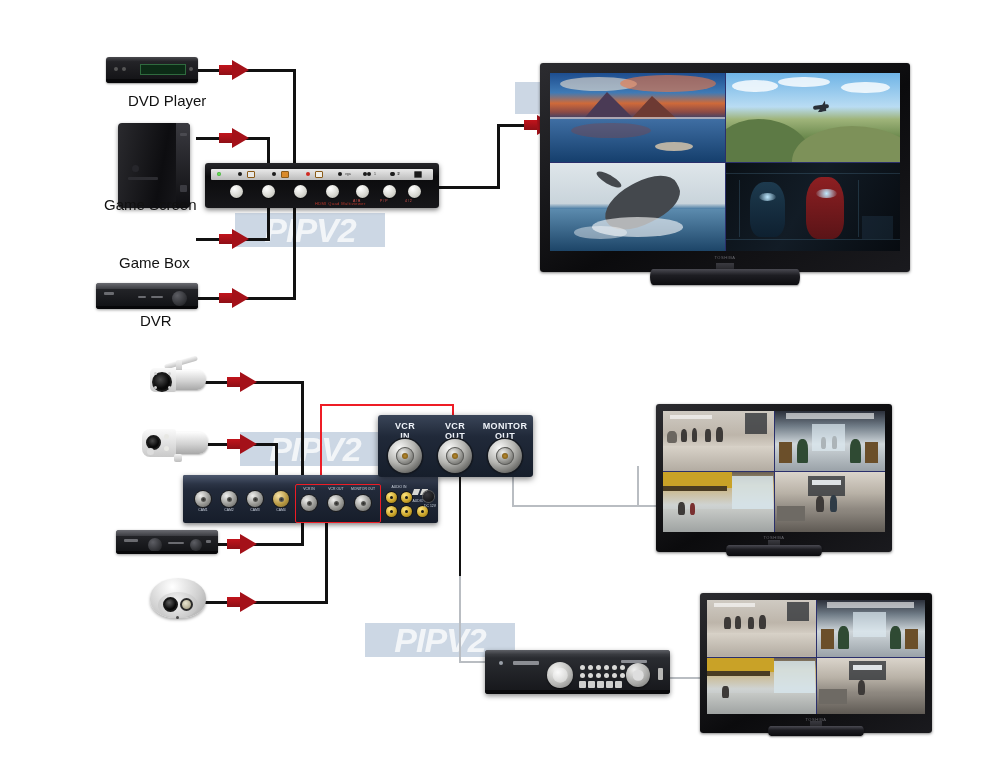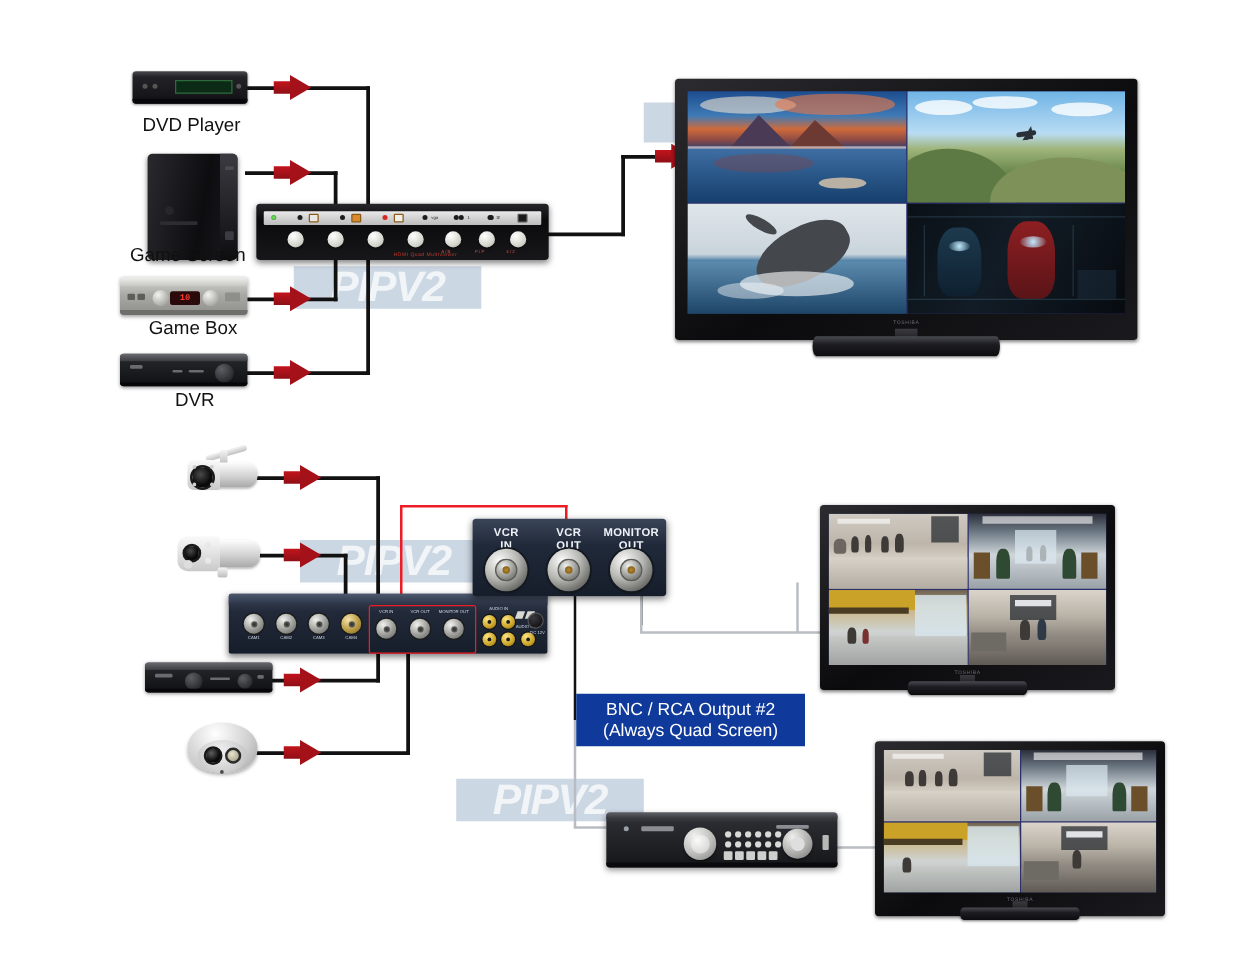--- a/index.html
+++ b/index.html
@@ -296,43 +296,31 @@
       <div class="head"></div>
     </div>
 
   <div class="dvdp" style="left:106px;top:57px;width:92px;height:26px;">
     <div class="tray" style="left:34px;top:7px;width:44px;height:9px;"></div>
     <div class="dot" style="left:8px;top:10px;width:4px;height:4px;"></div>
     <div class="dot" style="left:16px;top:10px;width:4px;height:4px;"></div>
     <div class="dot" style="left:83px;top:10px;width:4px;height:4px;"></div>
     <div style="position:absolute;left:0;bottom:0;width:100%;height:4px;background:#08080a;border-radius:0 0 3px 3px;"></div>
   </div>
-  <div class="dev-label" style="left:114px;top:92px;">DVD Player</div>
+  <div class="dev-label" style="left:128px;top:92px;">DVD Player</div>
 
   <div class="console" style="left:118px;top:123px;width:72px;height:85px;">
     <div class="side"></div>
     <div class="slot" style="left:10px;top:54px;width:30px;height:3px;"></div>
     <div style="position:absolute;right:3px;top:10px;width:7px;height:3px;background:#4a4a50;border-radius:1px;"></div>
     <div style="position:absolute;right:3px;top:62px;width:7px;height:7px;background:#3a3a40;border-radius:1px;"></div>
     <div style="position:absolute;left:14px;top:42px;width:7px;height:7px;border-radius:50%;background:#26262b;"></div>
   </div>
   <div class="dev-label" style="left:104px;top:196px;">Game Screen</div>
 
-  <div class="cbox" style="left:96px;top:222px;width:102px;height:30px;">
-    <div style="position:absolute;left:0;top:0;width:100%;height:7px;background:linear-gradient(#efefec,#c6c6c2);border-radius:3px 3px 0 0;"></div>
-    <div class="vfd" style="left:40px;top:11px;width:24px;height:11px;">
-        <b>10</b>
-      </div>
-    <div class="knob" style="left:26px;top:10px;width:13px;height:13px;"></div>
-    <div class="knob" style="left:66px;top:10px;width:13px;height:13px;"></div>
-    <div style="position:absolute;left:6px;top:13px;width:6px;height:5px;background:#5d5d5a;border-radius:1px;"></div>
-    <div style="position:absolute;left:14px;top:13px;width:6px;height:5px;background:#5d5d5a;border-radius:1px;"></div>
-    <div style="position:absolute;left:84px;top:12px;width:12px;height:7px;background:#8e8e8a;border-radius:1px;"></div>
-    <div style="position:absolute;left:0;bottom:0;width:100%;height:4px;background:#6e6e6a;border-radius:0 0 3px 3px;"></div>
-  </div>
   <div class="dev-label" style="left:119px;top:254px;">Game Box</div>
 
   <div class="dvrbox" style="left:96px;top:283px;width:102px;height:26px;">
     <div style="position:absolute;left:0;top:0;width:100%;height:6px;background:linear-gradient(#6a6b71,#3b3c41);border-radius:3px 3px 0 0;"></div>
     <div class="dial" style="left:76px;top:8px;width:15px;height:15px;"></div>
     <div class="led" style="left:8px;top:9px;width:10px;height:3px;"></div>
     <div class="led" style="left:55px;top:13px;width:12px;height:2px;"></div>
     <div class="led" style="left:42px;top:13px;width:8px;height:2px;"></div>
     <div style="position:absolute;left:0;bottom:0;width:100%;height:3px;background:#070709;border-radius:0 0 3px 3px;"></div>
   </div>
@@ -547,22 +535,20 @@
     </div>
     <div class="zl" style="left:102px;top:6px;width:50px;">
       <span>MONITOR</span><br>
       <span>OUT</span>
     </div>
     <div class="bnc-big" style="left:10px;top:24px;"></div>
     <div class="bnc-big" style="left:60px;top:24px;"></div>
     <div class="bnc-big" style="left:110px;top:24px;"></div>
   </div>
 
-  <div class="callout" style="left:461px;top:555px;width:167px;">BNC / RCA Output #2
-(Always Quad Screen)</div>
 
   <div class="tv" style="left:656px;top:404px;width:236px;height:148px;">
     <div class="bezel"></div>
     <div class="screen sep" style="left:7px;top:7px;width:222px;height:121px;">
       <div class="cell s-mall1">
         <i class="p-blk" style="left:74%;top:4%;width:20%;height:34%;"></i>
         <i class="p-lt" style="left:6%;top:6%;width:38%;height:7%;"></i>
         <i class="p-fig" style="left:16%;top:30%;width:6%;height:22%;"></i>
         <i class="p-fig" style="left:26%;top:28%;width:5%;height:24%;"></i>
         <i class="p-fig" style="left:38%;top:30%;width:5%;height:22%;"></i>

